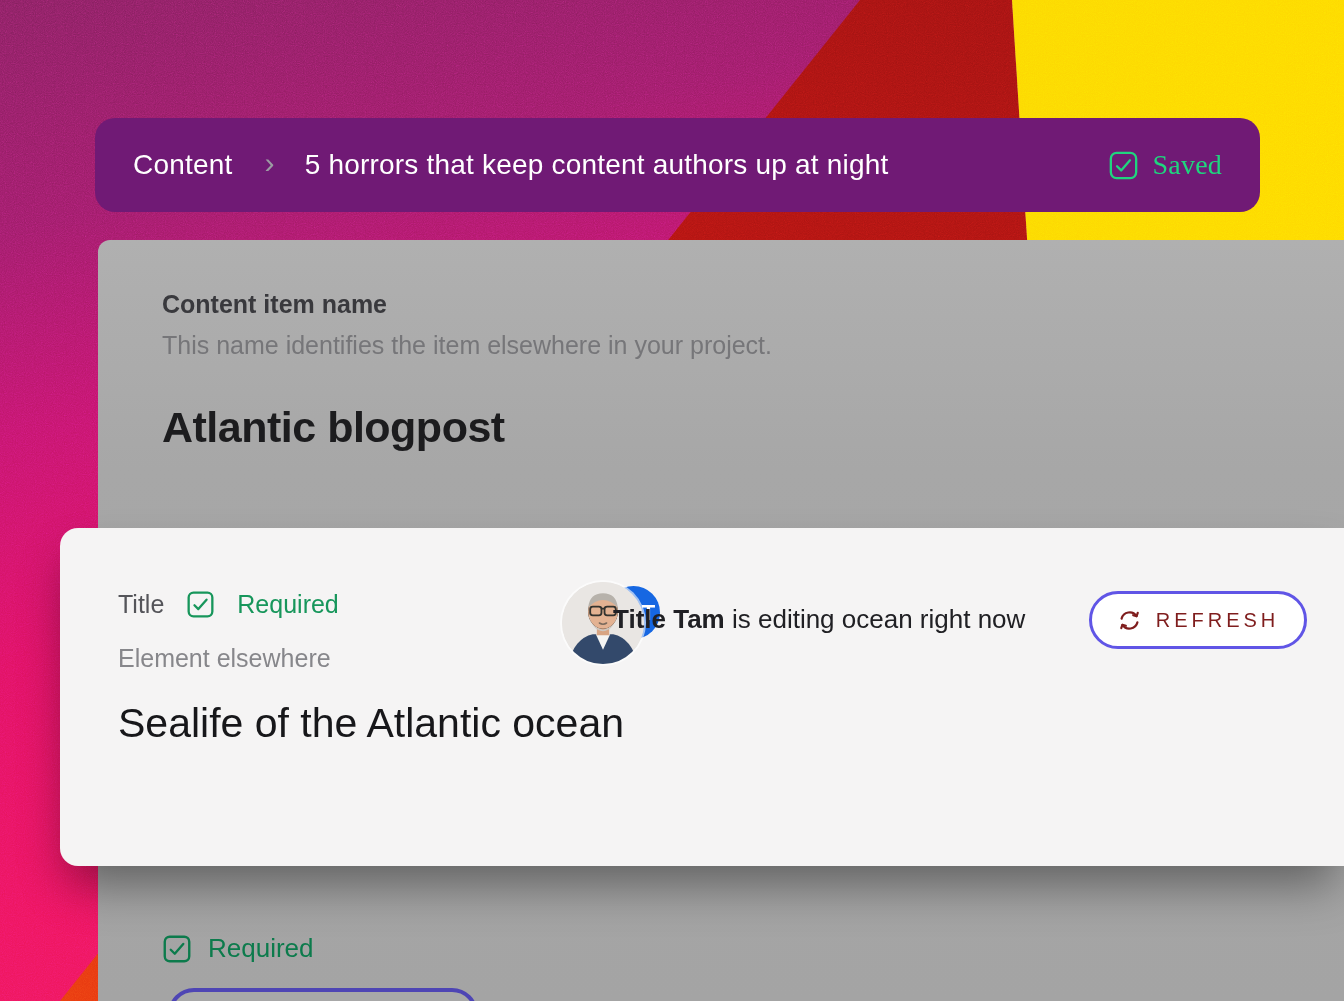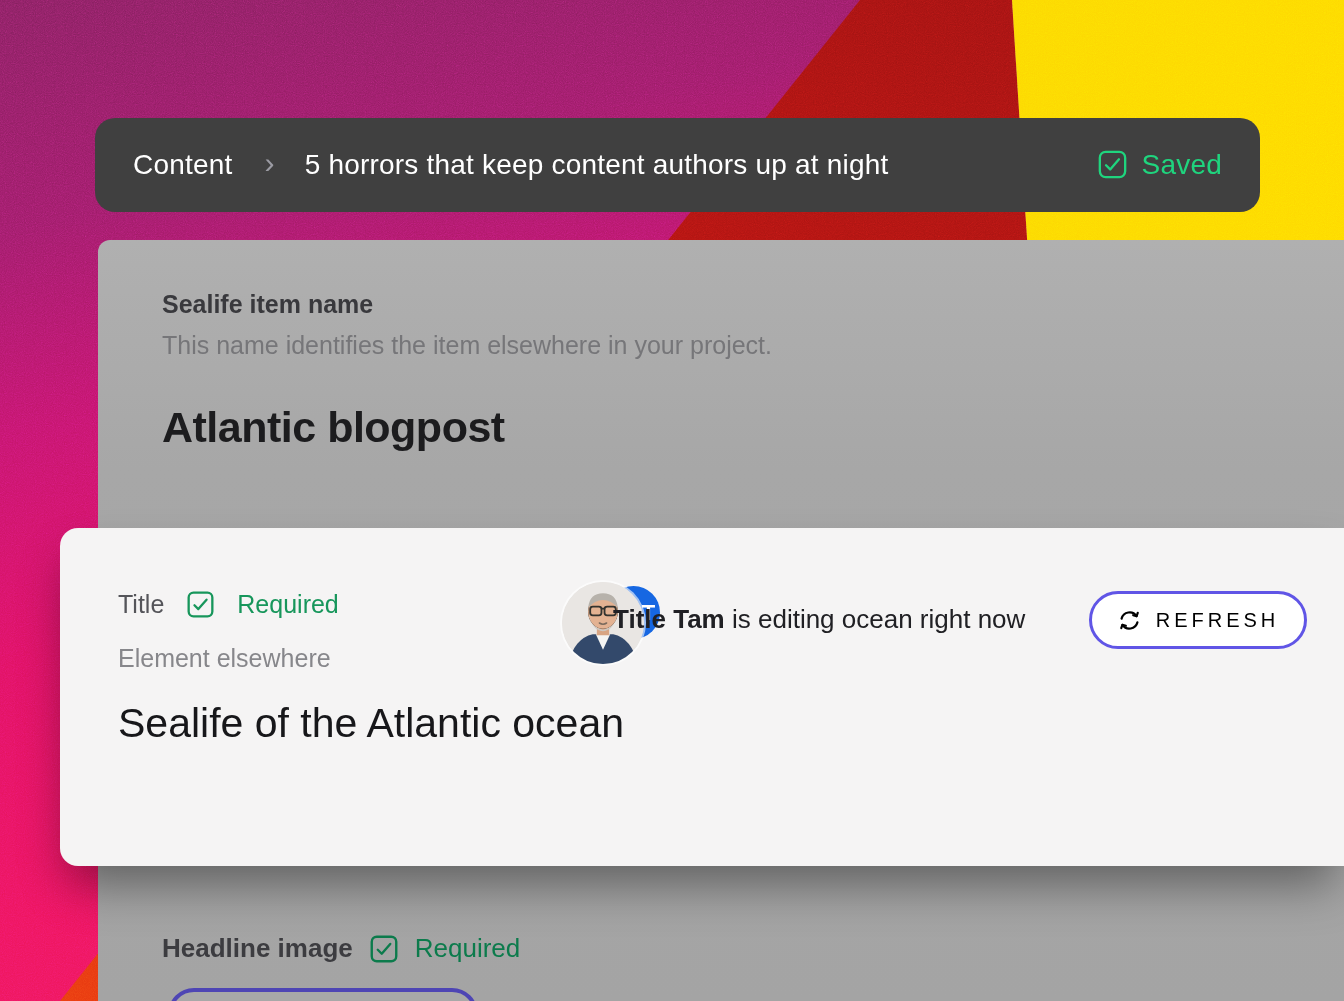--- a/index.html
+++ b/index.html
@@ -23,29 +23,29 @@
     position:absolute; inset:0;
     background:linear-gradient(100deg,#e8ae00 0%,#f2c400 30%,#fcd702 65%,#ffd900 100%);
     clip-path:polygon(1012px 0, 1344px 0, 1344px 1001px, 1075px 1001px);
   }
   .grain{ position:absolute; inset:0; width:100%; height:100%;
     mix-blend-mode:overlay; opacity:.55; pointer-events:none; }
 
   
   .breadcrumb-bar{
     position:absolute; z-index:3; left:95px; top:118px; width:1165px; height:94px;
-    background:#404040; border-radius:20px;
+    background:#701a75; border-radius:20px;
     display:flex; align-items:center; padding:0 38px; color:#fff;
     font-size:28px; font-weight:500; letter-spacing:.2px;
   }
   .crumb-section{ color:#fff; cursor:pointer; }
   .crumb-chev{ color:#9b9ba3; margin:0 30px 4px 32px; font-size:30px; font-weight:400; }
   .crumb-title{ color:#fff; white-space:nowrap; }
-  .saved-wrap{ margin-left:auto; display:flex; gap:14px;
-    color:var(--accent-green-bright,#1fd57e); }
+  .saved-wrap{ margin-left:auto; display:flex; align-items:center; gap:14px;
+    color:var(--accent-green-bright,#1fd57e);font-family:Liberation Serif, serif; }
   .saved-wrap .cb{ width:31px; height:31px; display:block; }
 
   
   .content-panel{
     position:absolute; z-index:1; left:98px; top:240px; width:1246px; height:761px;
     background:linear-gradient(180deg,#b0b0b0 0%,#a7a7a7 30%,#a4a4a4 100%);
     border-top-left-radius:12px;
   }
   .panel-label{
     position:absolute; left:64px; top:50px;
@@ -108,21 +108,21 @@
   .editing-line{
     position:absolute; left:553px; top:76px; font-size:26px; color:#202024;
     white-space:nowrap;
   }
   .editing-line b{ font-weight:700; }
   .refresh-btn{
     position:absolute; left:1029px; top:63px; width:218px; height:58px;
     border-radius:30px; background:#fff; border:3px solid var(--accent-purple,#6055e6);
     display:flex; align-items:center; justify-content:center; gap:14px;
     font-family:"Liberation Sans", sans-serif;
-    font-size:20px; font-weight:500; letter-spacing:4px; color:#000000; cursor:pointer;
+    font-size:20px; font-weight:500; letter-spacing:4px; color:#7f1d1d; cursor:pointer;
   }
   .refresh-btn svg{ width:25px; height:25px; }
 </style>
 </head>
 <body>
 
 <div class="stage">
 
   <div class="bg">
     <div class="bg-pink"></div>
@@ -144,26 +144,25 @@
     <span class="saved-wrap">
       <svg class="cb" viewBox="0 0 24 24" fill="none" stroke="currentColor" stroke-width="1.8">
         <rect x="2.2" y="2.2" width="19.6" height="19.6" rx="4.5"></rect>
         <path d="M7 12.6l3.2 3.2L17 8" stroke-linecap="round" stroke-linejoin="round"></path>
       </svg>
       <span>Saved</span>
     </span>
   </header>
 
   <section class="content-panel">
-    <div class="panel-label">Sealife item name</div>
+    <div class="panel-label">Content item name</div>
     <div class="panel-help">This name identifies the item elsewhere in your project.</div>
     <h1 class="item-name">Atlantic blogpost</h1>
 
     <div class="headline-row">
-      <span class="headline-label">Headline image</span>
       <svg class="cb" viewBox="0 0 24 24" fill="none" stroke="currentColor" stroke-width="1.9">
         <rect x="2.2" y="2.2" width="19.6" height="19.6" rx="4"></rect>
         <path d="M7 12.6l3.2 3.2L17 8" stroke-linecap="round" stroke-linejoin="round"></path>
       </svg>
       <span class="headline-required">Required</span>
     </div>
     <div class="asset-pill"></div>
   </section>
 
   <section class="element-card">

